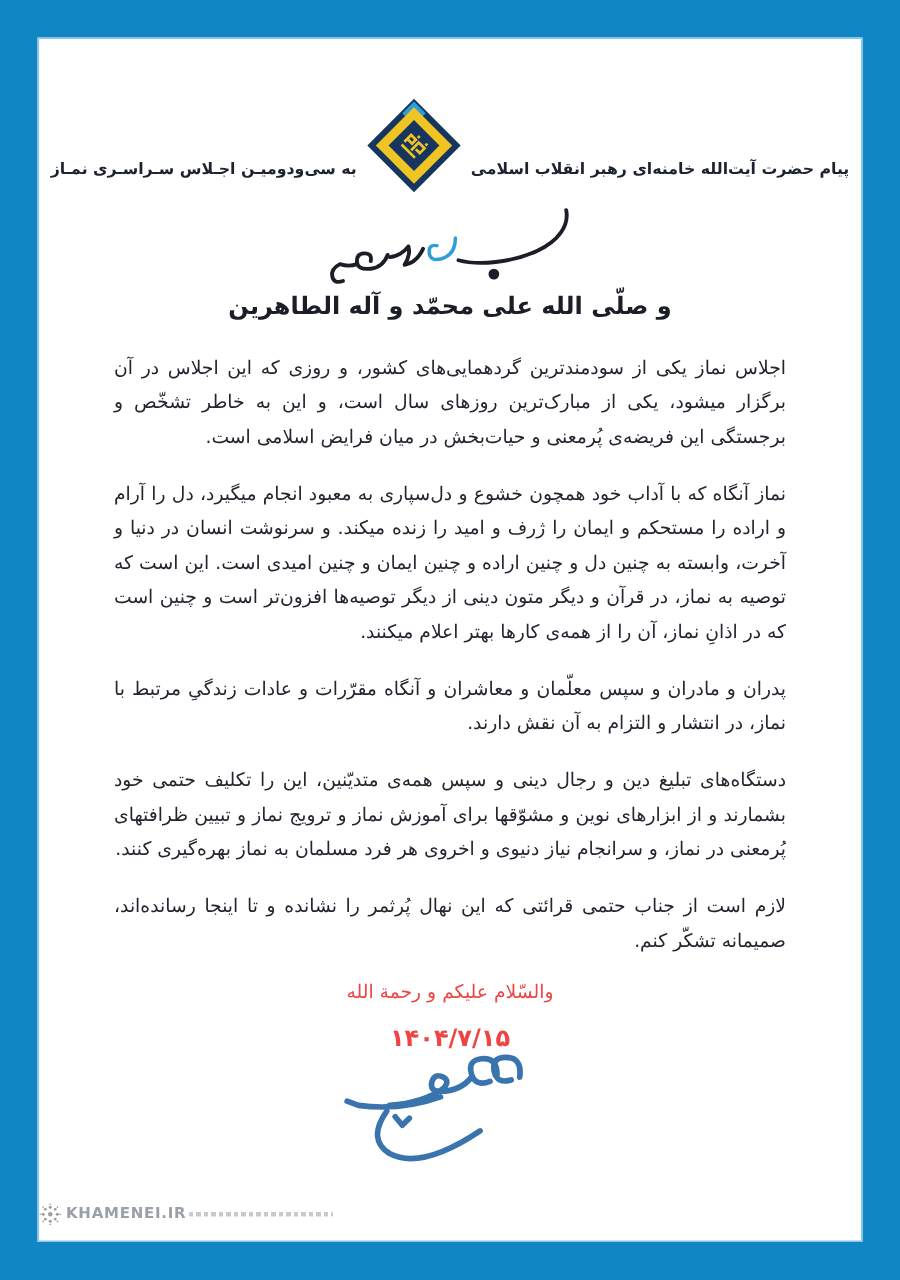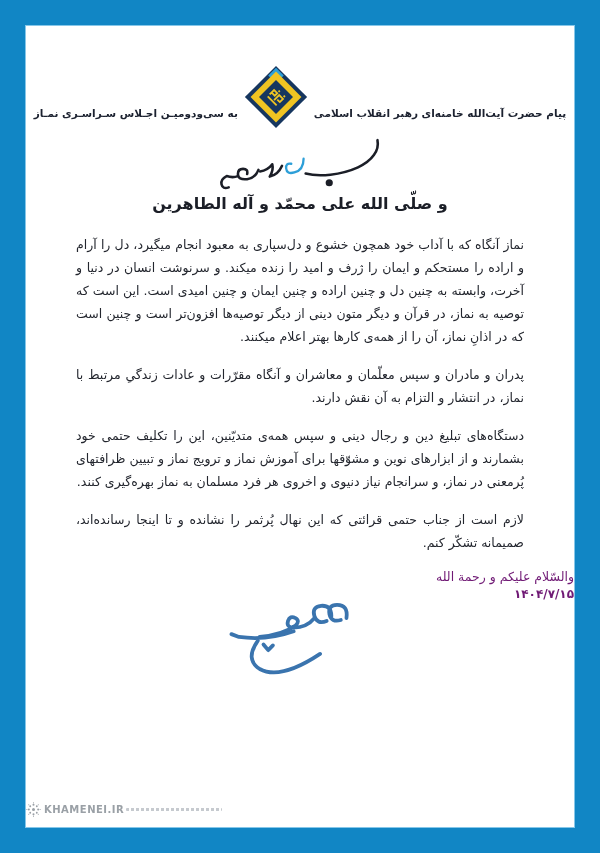--- a/index.html
+++ b/index.html
@@ -39,24 +39,24 @@
     direction:rtl;font-size:16px;font-weight:700;color:#1b1e27;margin-top:1px;text-align:center;
   }
   
   .letter-body{
     margin:20px 50px 0;
     direction:rtl;text-align:justify;
     font-size:12.5px;line-height:23px;color:#23262e;font-weight:500;
   }
   .letter-body p{margin:0 0 15px;}
   
-  .closing{direction:rtl;color:#701a75;}
+  .closing{direction:rtl;text-align:center;color:#ef4444;}
   .closing .salaam{font-size:12.5px;font-weight:500;margin-top:8px;}
   .closing .signatory{font-size:12.5px;font-weight:600;margin-top:15px;}
-  .closing .date{font-size:12px;font-weight:600;margin-top:3px;}
+  .closing .date{font-size:16px;font-weight:600;margin-top:14px;}
   .signature-block{position:relative;height:78px;}
   .signature-block svg{position:absolute;left:50%;top:-8px;transform:translateX(-78px);}
   
   .footer{
     position:absolute;left:0;right:0;bottom:10px;
     display:flex;flex-direction:row;align-items:center;gap:2px;
   }
   .brand-row{display:flex;align-items:center;gap:3px;}
   .brand-text{
     font-size:10px;font-weight:700;color:#9aa0a6;letter-spacing:0.5px;
@@ -103,20 +103,21 @@
           <path d="M84 70 q-6 16 -22 18 q-18 2 -18 -10 q0 -10 10 -10 q10 0 8 10"></path>
           <path d="M44 82 q-10 4 -22 0 q-12 6 -10 16 q2 10 14 6"></path>
         </g>
         <circle cx="222" cy="95" r="7" fill="#1b1e27"></circle>
         <path d="M172 48 q0 22 -18 27 q-15 4 -16 -8 q-1 -11 10 -9" fill="none" stroke="#2d9fd8" stroke-width="4.5" stroke-linecap="round" stroke-linejoin="round"></path>
       </svg>
       <div class="salawat">و صلّی الله علی محمّد و آله الطاهرین</div>
     </div>
 
     <div class="letter-body">
+      <p>اجلاس نماز یکی از سودمندترین گردهمایی‌های کشور، و روزی که این اجلاس در آن برگزار میشود، یکی از مبارک‌ترین روزهای سال است، و این به خاطر تشخّص و برجستگی این فریضه‌ی پُرمعنی و حیات‌بخش در میان فرایض اسلامی است.</p>
       <p>نماز آنگاه که با آداب خود همچون خشوع و دل‌سپاری به معبود انجام میگیرد، دل را آرام و اراده را مستحکم و ایمان را ژرف و امید را زنده میکند. و سرنوشت انسان در دنیا و آخرت، وابسته به چنین دل و چنین اراده و چنین ایمان و چنین امیدی است. این است که توصیه به نماز، در قرآن و دیگر متون دینی از دیگر توصیه‌ها افزون‌تر است و چنین است که در اذانِ نماز، آن را از همه‌ی کارها بهتر اعلام میکنند.</p>
       <p>پدران و مادران و سپس معلّمان و معاشران و آنگاه مقرّرات و عادات زندگیِ مرتبط با نماز، در انتشار و التزام به آن نقش دارند.</p>
       <p>دستگاه‌های تبلیغ دین و رجال دینی و سپس همه‌ی متدیّنین، این را تکلیف حتمی خود بشمارند و از ابزارهای نوین و مشوّقها برای آموزش نماز و ترویج نماز و تبیین ظرافتهای پُرمعنی در نماز، و سرانجام نیاز دنیوی و اخروی هر فرد مسلمان به نماز بهره‌گیری کنند.</p>
       <p>لازم است از جناب حتمی قرائتی که این نهال پُرثمر را نشانده و تا اینجا رسانده‌اند، صمیمانه تشکّر کنم.</p>
     </div>
 
     <div class="closing">
       <div class="salaam">والسّلام علیکم و رحمة الله</div>
       <div class="date">۱۴۰۴/۷/۱۵</div>
 

